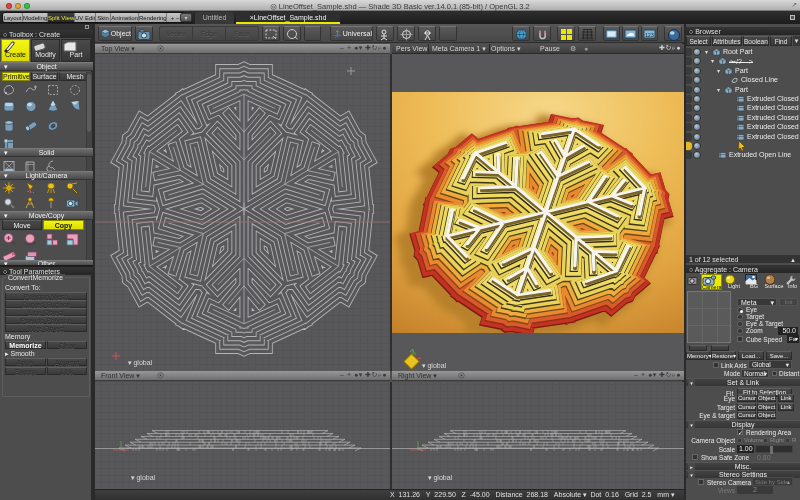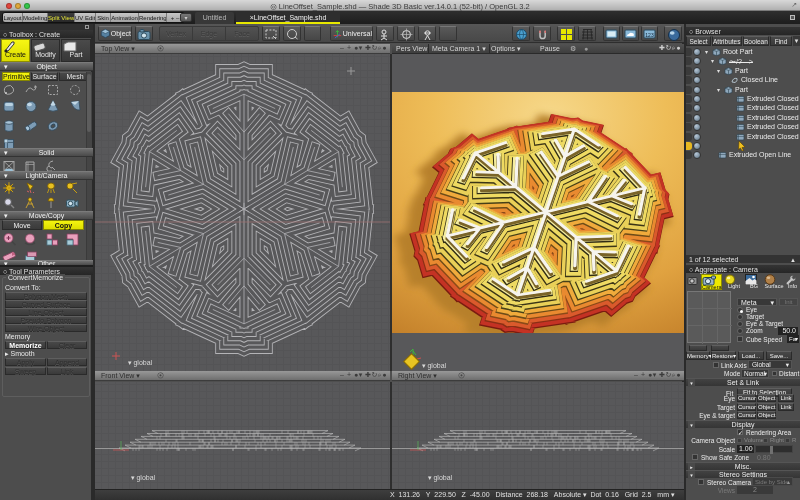--- a/index.html
+++ b/index.html
@@ -9,21 +9,21 @@
 .secbar{background:linear-gradient(#6e6e6e,#4a4a4a);color:#f0f0f0;font-size:7px;text-align:center;border-top:1px solid #7a7a7a;border-bottom:1px solid #333;}
 .btn{background:linear-gradient(#484848,#3a3a3a);border:1px solid #2a2a2a;border-top-color:#5f5f5f;color:#ddd;font-size:7px;text-align:center;}
 .btn.dis{color:#2e2e2e;text-shadow:0 1px 0 #5a5a5a;}
 .ybtn{background:linear-gradient(#f4f410,#dede00);color:#111;font-size:7px;text-align:center;border:1px solid #888800;}
 </style></head><body>
 <div id="root">
     <div class="abs" style="left:0;top:0;width:800px;height:11px;background:linear-gradient(#d8d8d8,#b0b0b0);border-bottom:1px solid #7a7a7a;">
       <div class="abs" style="left:6px;top:3px;width:6px;height:6px;border-radius:3px;background:#e2463d;border:0.5px solid rgba(0,0,0,.25);"></div>
       <div class="abs" style="left:15px;top:3px;width:6px;height:6px;border-radius:3px;background:#e0a83a;border:0.5px solid rgba(0,0,0,.25);"></div>
       <div class="abs" style="left:24px;top:3px;width:6px;height:6px;border-radius:3px;background:#35c649;border:0.5px solid rgba(0,0,0,.25);"></div>
-      <div class="abs" style="left:0;top:2px;width:800px;text-align:center;font-size:7.5px;color:#3a3a3a;">◎ LineOffset_Sample.shd — Shade 3D Basic ver.14.0.1 (52-bit) / OpenGL 3.2</div>
+      <div class="abs" style="left:0;top:2px;width:800px;text-align:center;font-size:7.5px;color:#3a3a3a;">◎ LineOffset_Sample.shd — Shade 3D Basic ver.14.0.1 (85-bit) / OpenGL 3.2</div>
       <div class="abs" style="right:3px;top:1px;font-size:7px;color:#666;">↗</div>
     </div>
     <div class="abs" style="left:0;top:11px;width:800px;height:13px;background:linear-gradient(#2e2e2e,#1d1d1d);">
       <div class="abs" style="left:2px;top:1px;height:11px;border-radius:3px;overflow:hidden;border:1px solid #111;display:flex;">
         <div style="width:20px;height:11px;background:linear-gradient(#c6c6c6,#9a9a9a);color:#1a1a1a;font-size:6px;line-height:10px;text-align:center;border-right:1px solid #7a7a7a;overflow:hidden;white-space:nowrap;">Layout</div>
         <div style="width:25px;height:11px;background:linear-gradient(#c6c6c6,#9a9a9a);color:#1a1a1a;font-size:6px;line-height:10px;text-align:center;border-right:1px solid #7a7a7a;overflow:hidden;white-space:nowrap;">Modeling</div>
         <div style="width:27px;height:11px;background:linear-gradient(#3c3c3c,#242424);color:#e8e838;font-size:6px;line-height:10px;text-align:center;border-right:1px solid #7a7a7a;overflow:hidden;white-space:nowrap;">Split View</div>
         <div style="width:21px;height:11px;background:linear-gradient(#c6c6c6,#9a9a9a);color:#1a1a1a;font-size:6px;line-height:10px;text-align:center;border-right:1px solid #7a7a7a;overflow:hidden;white-space:nowrap;">UV Edit</div>
         <div style="width:15px;height:11px;background:linear-gradient(#c6c6c6,#9a9a9a);color:#1a1a1a;font-size:6px;line-height:10px;text-align:center;border-right:1px solid #7a7a7a;overflow:hidden;white-space:nowrap;">Skin</div>
         <div style="width:28px;height:11px;background:linear-gradient(#c6c6c6,#9a9a9a);color:#1a1a1a;font-size:6px;line-height:10px;text-align:center;border-right:1px solid #7a7a7a;overflow:hidden;white-space:nowrap;">Animation</div>

